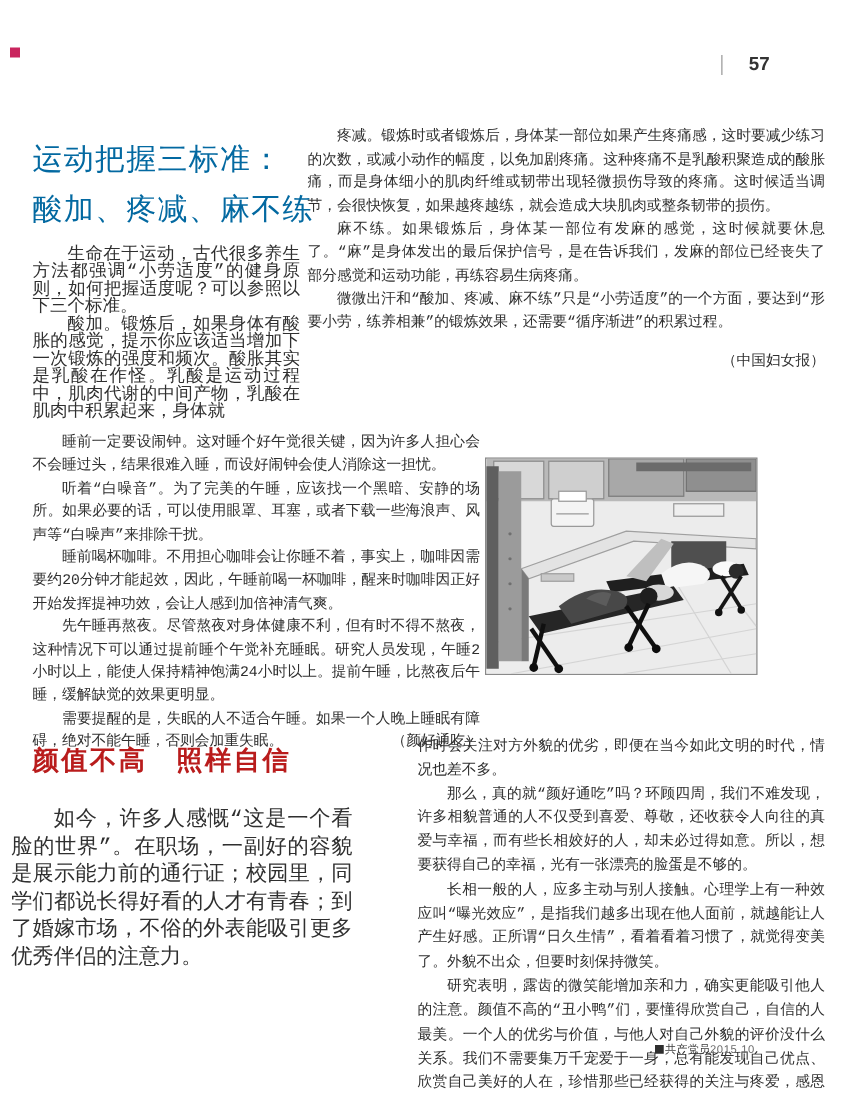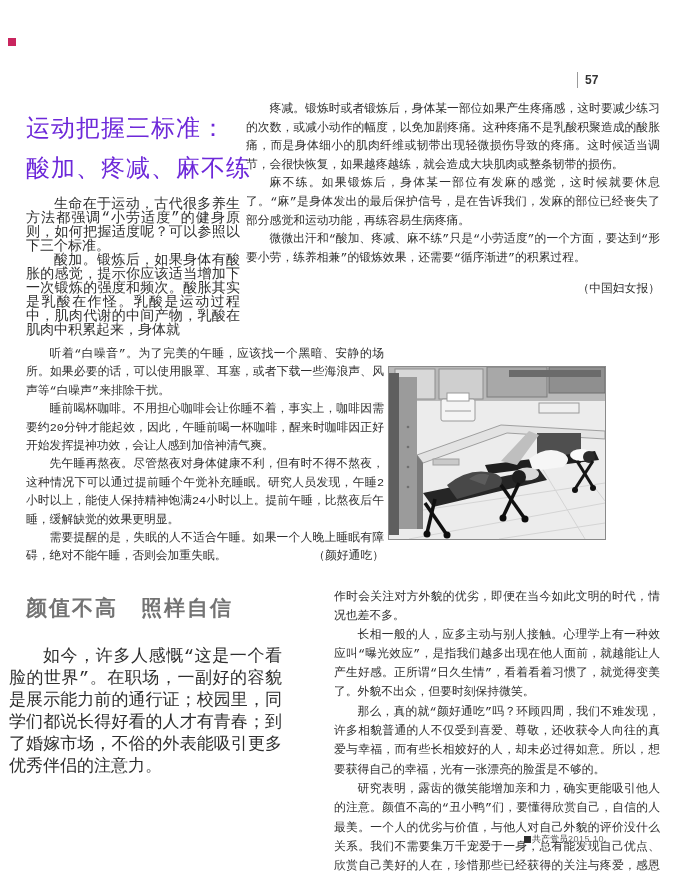--- a/index.html
+++ b/index.html
@@ -6,46 +6,46 @@
   body{
     width:683px;height:878px;position:relative;background:#ffffff;
     font-family:"Liberation Serif","DejaVu Serif",serif;color:#2f2f2f;
     overflow:hidden;
   }
   .abs{position:absolute;}
   p{margin:0;text-align:justify;}
   .indent{text-indent:2em;font-family:Liberation Mono, monospace;}
   .corner-mark{left:8px;top:38px;width:8px;height:8px;background:#c9255e;}
   .page-num{
-    left:577px;top:44px;border-left:1px solid #9a9a9a;padding-left:7px;
+    left:577px;top:44px;border-left:1px solid #9a9a9a;padding-left:21px;
     font-family:"Liberation Sans","DejaVu Sans",sans-serif;
-    font-weight:bold;font-size:12px;color:#333;line-height:16px;margin-top:28px;
+    font-weight:bold;font-size:15px;color:#333;line-height:16px;
   }
   
   .a1-title{
     left:26px;top:108px;width:230px;
     font-family:"Liberation Sans","DejaVu Sans",sans-serif;
     font-size:24px;line-height:40px;letter-spacing:1px;
-    color:#6d28d9;font-weight:500;
+    color:#0369a1;font-weight:500;
   }
   .a1-col1{left:26px;top:197px;width:214px;font-size:14px;line-height:14px;}
   .a1-col2{left:246px;top:100px;width:414px;font-size:11.8px;line-height:18.6px;}
   .source-line{text-align:right;margin-top:12px;}
   
   .a2-col{left:26px;top:345px;width:358px;font-size:11.8px;line-height:18.4px;}
   .a2-photo{
     left:388px;top:366px;width:216px;height:172px;
     border:1px solid #8a8a8a;background:#ececec;
   }
   .src-inline{float:right;}
   
   .a3-title{
     left:26px;top:594px;width:310px;
     font-family:"Liberation Sans","DejaVu Sans",sans-serif;
-    font-size:21px;font-weight:bold;color:#737373;letter-spacing:2px;
+    font-size:21px;font-weight:bold;color:#b91c1c;letter-spacing:2px;
   }
   .a3-col1{left:9px;top:646px;width:273px;font-size:17px;line-height:22px;}
   .a3-col2{left:334px;top:587px;width:326px;font-size:11.8px;line-height:19.3px;}
   
   .footer{
     left:430px;top:834px;width:174px;text-align:right;
     font-family:"Liberation Sans","DejaVu Sans",sans-serif;
     font-size:9px;color:#3c3c3c;line-height:10px;
   }
   .footer .logo-square{
@@ -69,20 +69,21 @@
   <p class="indent">酸加。锻炼后，如果身体有酸胀的感觉，提示你应该适当增加下一次锻炼的强度和频次。酸胀其实是乳酸在作怪。乳酸是运动过程中，肌肉代谢的中间产物，乳酸在肌肉中积累起来，身体就</p>
 </div>
 <div class="abs a1-col2">
   <p class="indent">疼减。锻炼时或者锻炼后，身体某一部位如果产生疼痛感，这时要减少练习的次数，或减小动作的幅度，以免加剧疼痛。这种疼痛不是乳酸积聚造成的酸胀痛，而是身体细小的肌肉纤维或韧带出现轻微损伤导致的疼痛。这时候适当调节，会很快恢复，如果越疼越练，就会造成大块肌肉或整条韧带的损伤。</p>
   <p class="indent">麻不练。如果锻炼后，身体某一部位有发麻的感觉，这时候就要休息了。“麻”是身体发出的最后保护信号，是在告诉我们，发麻的部位已经丧失了部分感觉和运动功能，再练容易生病疼痛。</p>
   <p class="indent">微微出汗和“酸加、疼减、麻不练”只是“小劳适度”的一个方面，要达到“形要小劳，练养相兼”的锻炼效果，还需要“循序渐进”的积累过程。</p>
   <p class="source-line">（中国妇女报）</p>
 </div>
 
 <div class="abs a2-col">
+  <p class="indent">睡前一定要设闹钟。这对睡个好午觉很关键，因为许多人担心会不会睡过头，结果很难入睡，而设好闹钟会使人消除这一担忧。</p>
   <p class="indent">听着“白噪音”。为了完美的午睡，应该找一个黑暗、安静的场所。如果必要的话，可以使用眼罩、耳塞，或者下载一些海浪声、风声等“白噪声”来排除干扰。</p>
   <p class="indent">睡前喝杯咖啡。不用担心咖啡会让你睡不着，事实上，咖啡因需要约20分钟才能起效，因此，午睡前喝一杯咖啡，醒来时咖啡因正好开始发挥提神功效，会让人感到加倍神清气爽。</p>
   <p class="indent">先午睡再熬夜。尽管熬夜对身体健康不利，但有时不得不熬夜，这种情况下可以通过提前睡个午觉补充睡眠。研究人员发现，午睡2小时以上，能使人保持精神饱满24小时以上。提前午睡，比熬夜后午睡，缓解缺觉的效果更明显。</p>
   <p class="indent"><span>需要提醒的是，失眠的人不适合午睡。如果一个人晚上睡眠有障碍，绝对不能午睡，否则会加重失眠。</span><span class="src-inline">（颜好通吃）</span></p>
 </div>
 
 <div class="abs a2-photo">
   <svg width="216" height="172" viewBox="0 0 216 172">
     <rect width="216" height="172" fill="#ececec"></rect>
 
@@ -159,20 +160,20 @@
     </g>
   </svg>
 </div>
 
 <div class="abs a3-title">颜值不高　照样自信</div>
 <div class="abs a3-col1">
   <p class="indent">如今，许多人感慨“这是一个看脸的世界”。在职场，一副好的容貌是展示能力前的通行证；校园里，同学们都说长得好看的人才有青春；到了婚嫁市场，不俗的外表能吸引更多优秀伴侣的注意力。</p>
 </div>
 <div class="abs a3-col2">
   <p>作时会关注对方外貌的优劣，即便在当今如此文明的时代，情况也差不多。</p>
+  <p class="indent">那么，真的就“颜好通吃”吗？环顾四周，我们不难发现，许多相貌普通的人不仅受到喜爱、尊敬，还收获令人向往的真爱与幸福，而有些长相姣好的人，却未必过得如意。所以，想要获得自己的幸福，光有一张漂亮的脸蛋是不够的。</p>
   <p class="indent">长相一般的人，应多主动与别人接触。心理学上有一种效应叫“曝光效应”，是指我们越多出现在他人面前，就越能让人产生好感。正所谓“日久生情”，看着看着习惯了，就觉得变美了。外貌不出众，但要时刻保持微笑。</p>
-  <p class="indent">那么，真的就“颜好通吃”吗？环顾四周，我们不难发现，许多相貌普通的人不仅受到喜爱、尊敬，还收获令人向往的真爱与幸福，而有些长相姣好的人，却未必过得如意。所以，想要获得自己的幸福，光有一张漂亮的脸蛋是不够的。</p>
   <p class="indent"><span>研究表明，露齿的微笑能增加亲和力，确实更能吸引他人的注意。颜值不高的“丑小鸭”们，要懂得欣赏自己，自信的人最美。一个人的优劣与价值，与他人对自己外貌的评价没什么关系。我们不需要集万千宠爱于一身，总有能发现自己优点、欣赏自己美好的人在，珍惜那些已经获得的关注与疼爱，感恩一切，能让你更幸福。</span><span class="src-inline">（生命时报）</span></p>
 </div>
 
 <div class="abs footer">
   <span class="logo-square"></span><span>共产党员</span><span class="issue">2015.10</span>
 </div>
 
 </body></html>

